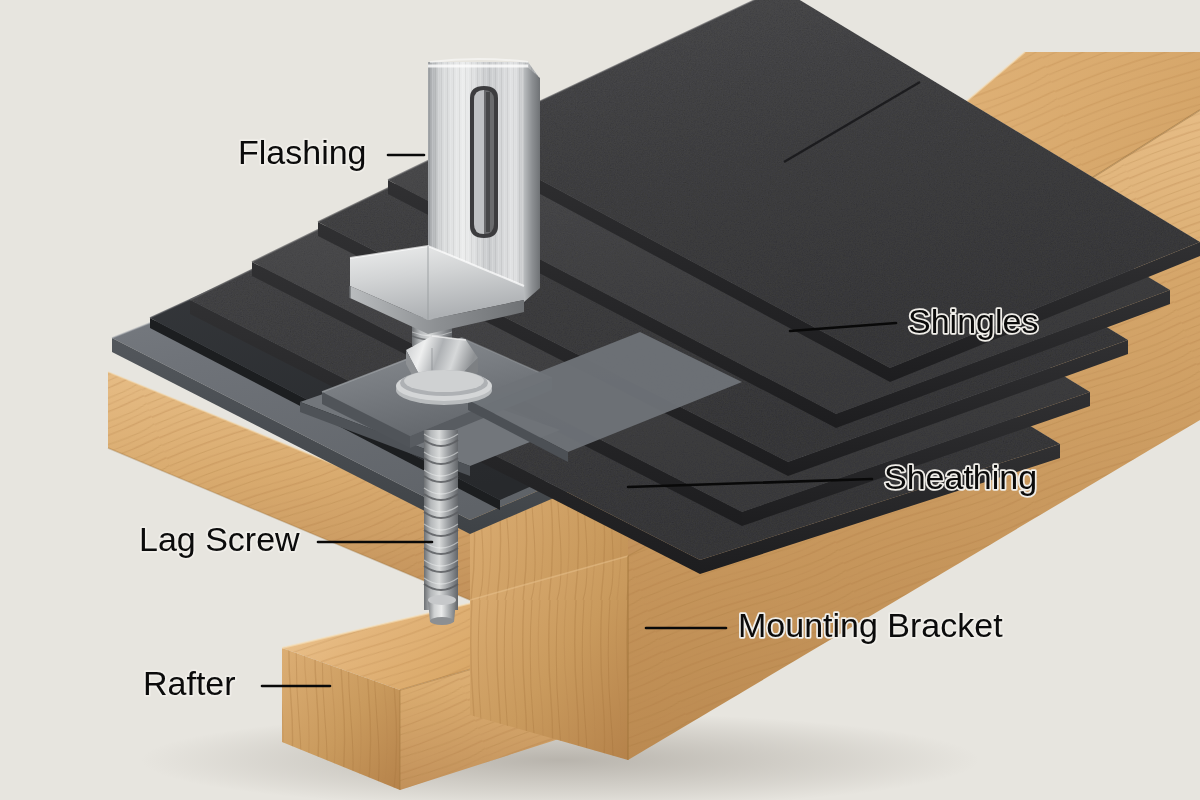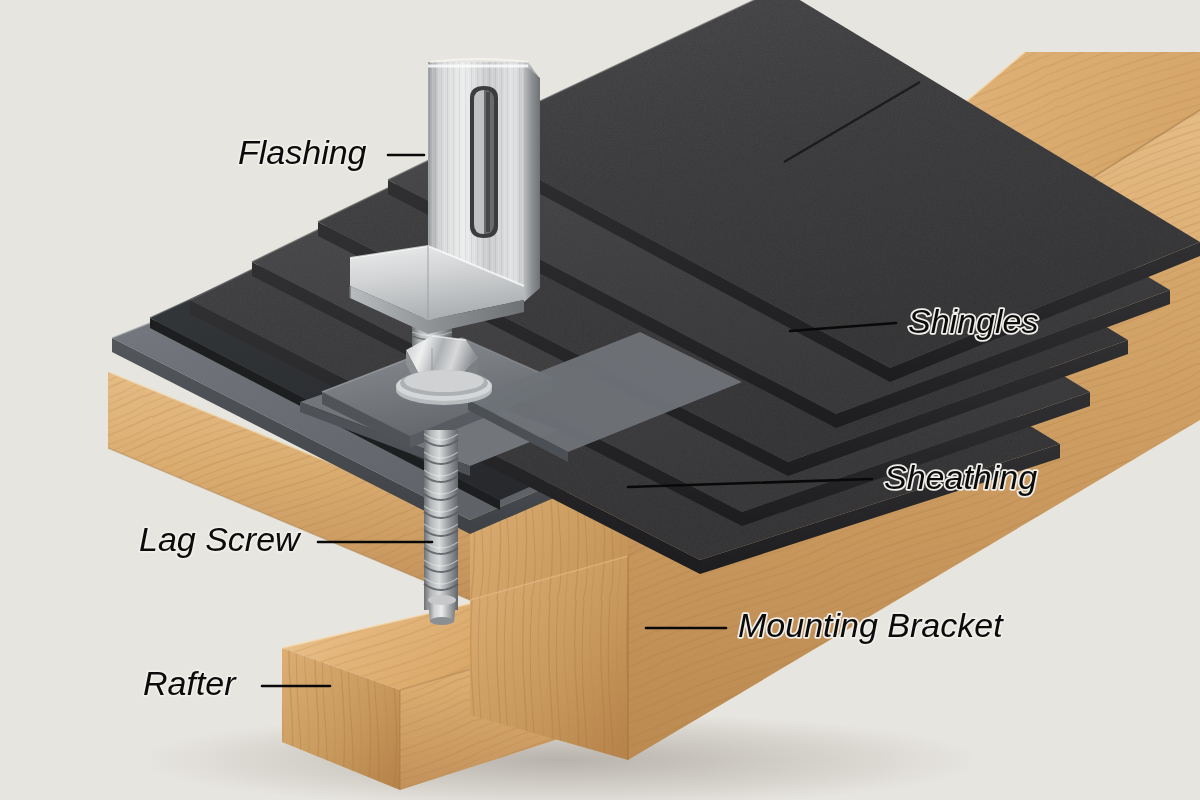--- a/index.html
+++ b/index.html
@@ -5,21 +5,21 @@
 <style>
   html,body{margin:0;padding:0;}
   body{
     width:1200px;height:800px;
     background:#e7e5df;
     font-family:"Liberation Sans", sans-serif;
     overflow:hidden;
     position:relative;
   }
   #stage{position:absolute;inset:0;width:1200px;height:800px;}
-  #scene{position:absolute;inset:0;font-style:italic;}
+  #scene{position:absolute;inset:0;}
   svg.layer{position:absolute;top:0;left:0;width:1200px;height:800px;display:block;}
   .label-text{
     font-family:"Liberation Sans", sans-serif;
     font-size:34px;
     font-weight:400;
     fill:#0b0b0b;
     paint-order:stroke fill;
     stroke:#f0eee9;
     stroke-width:3.5px;
     stroke-linejoin:round;

